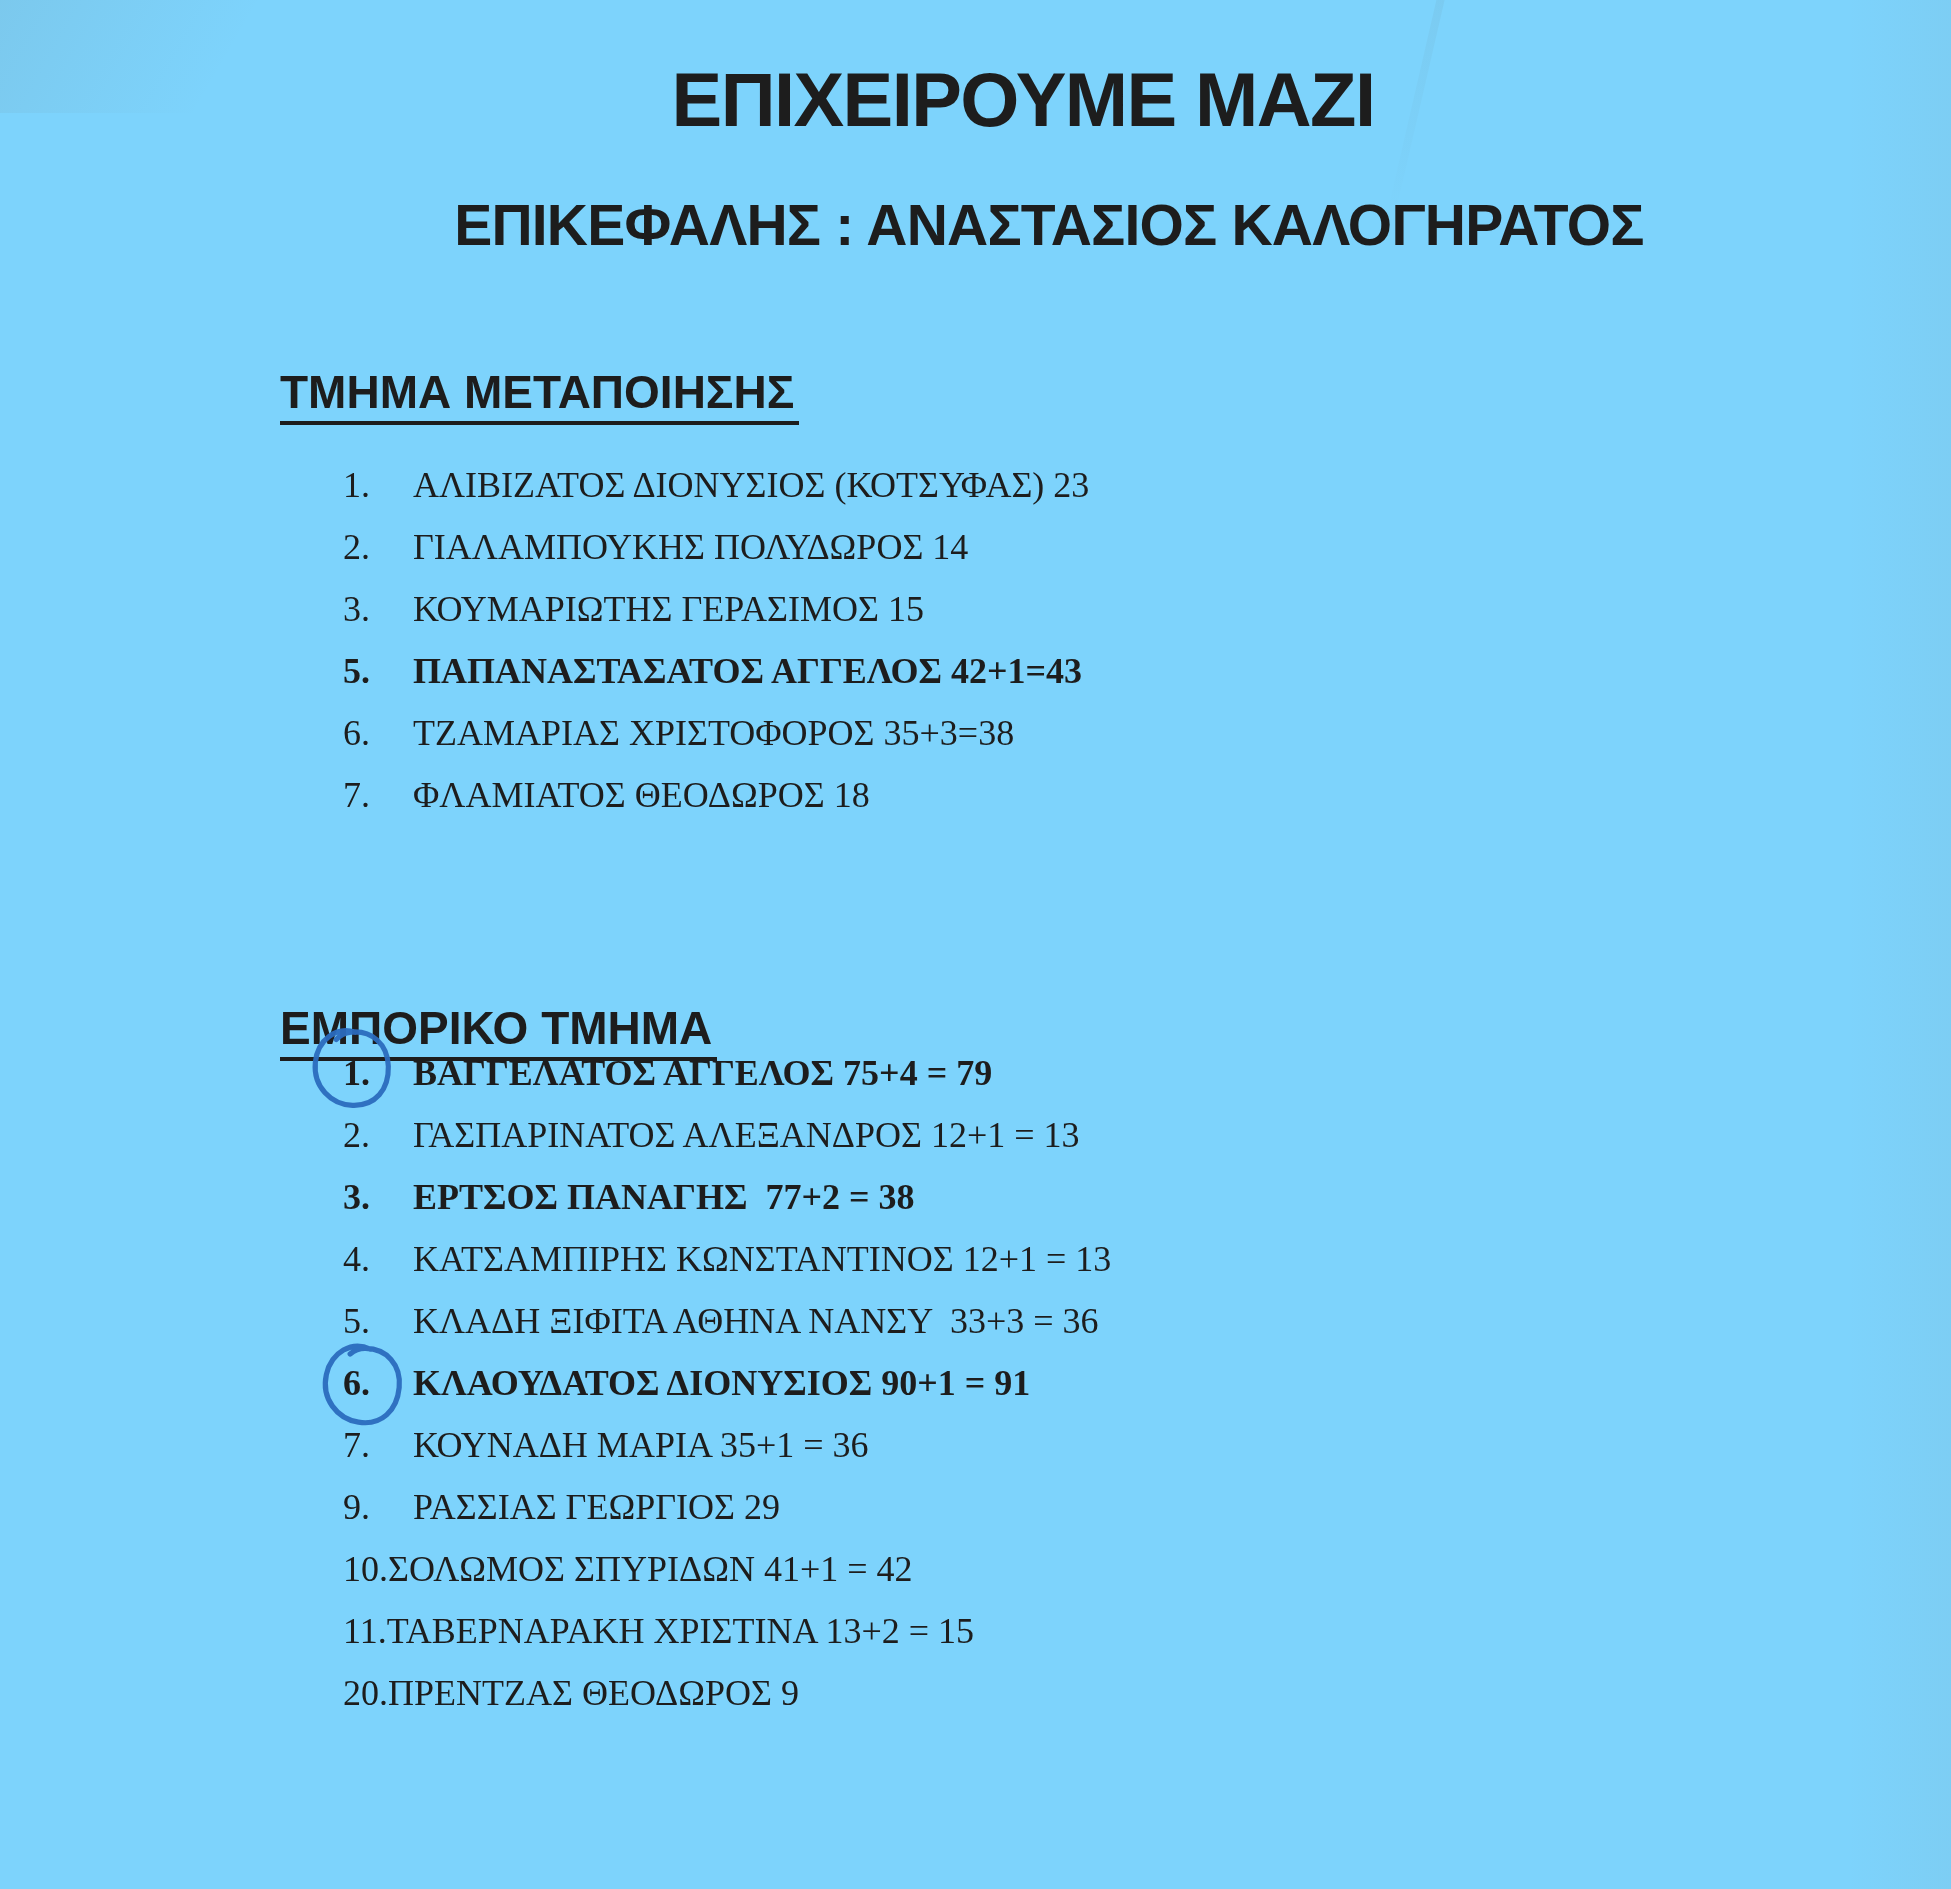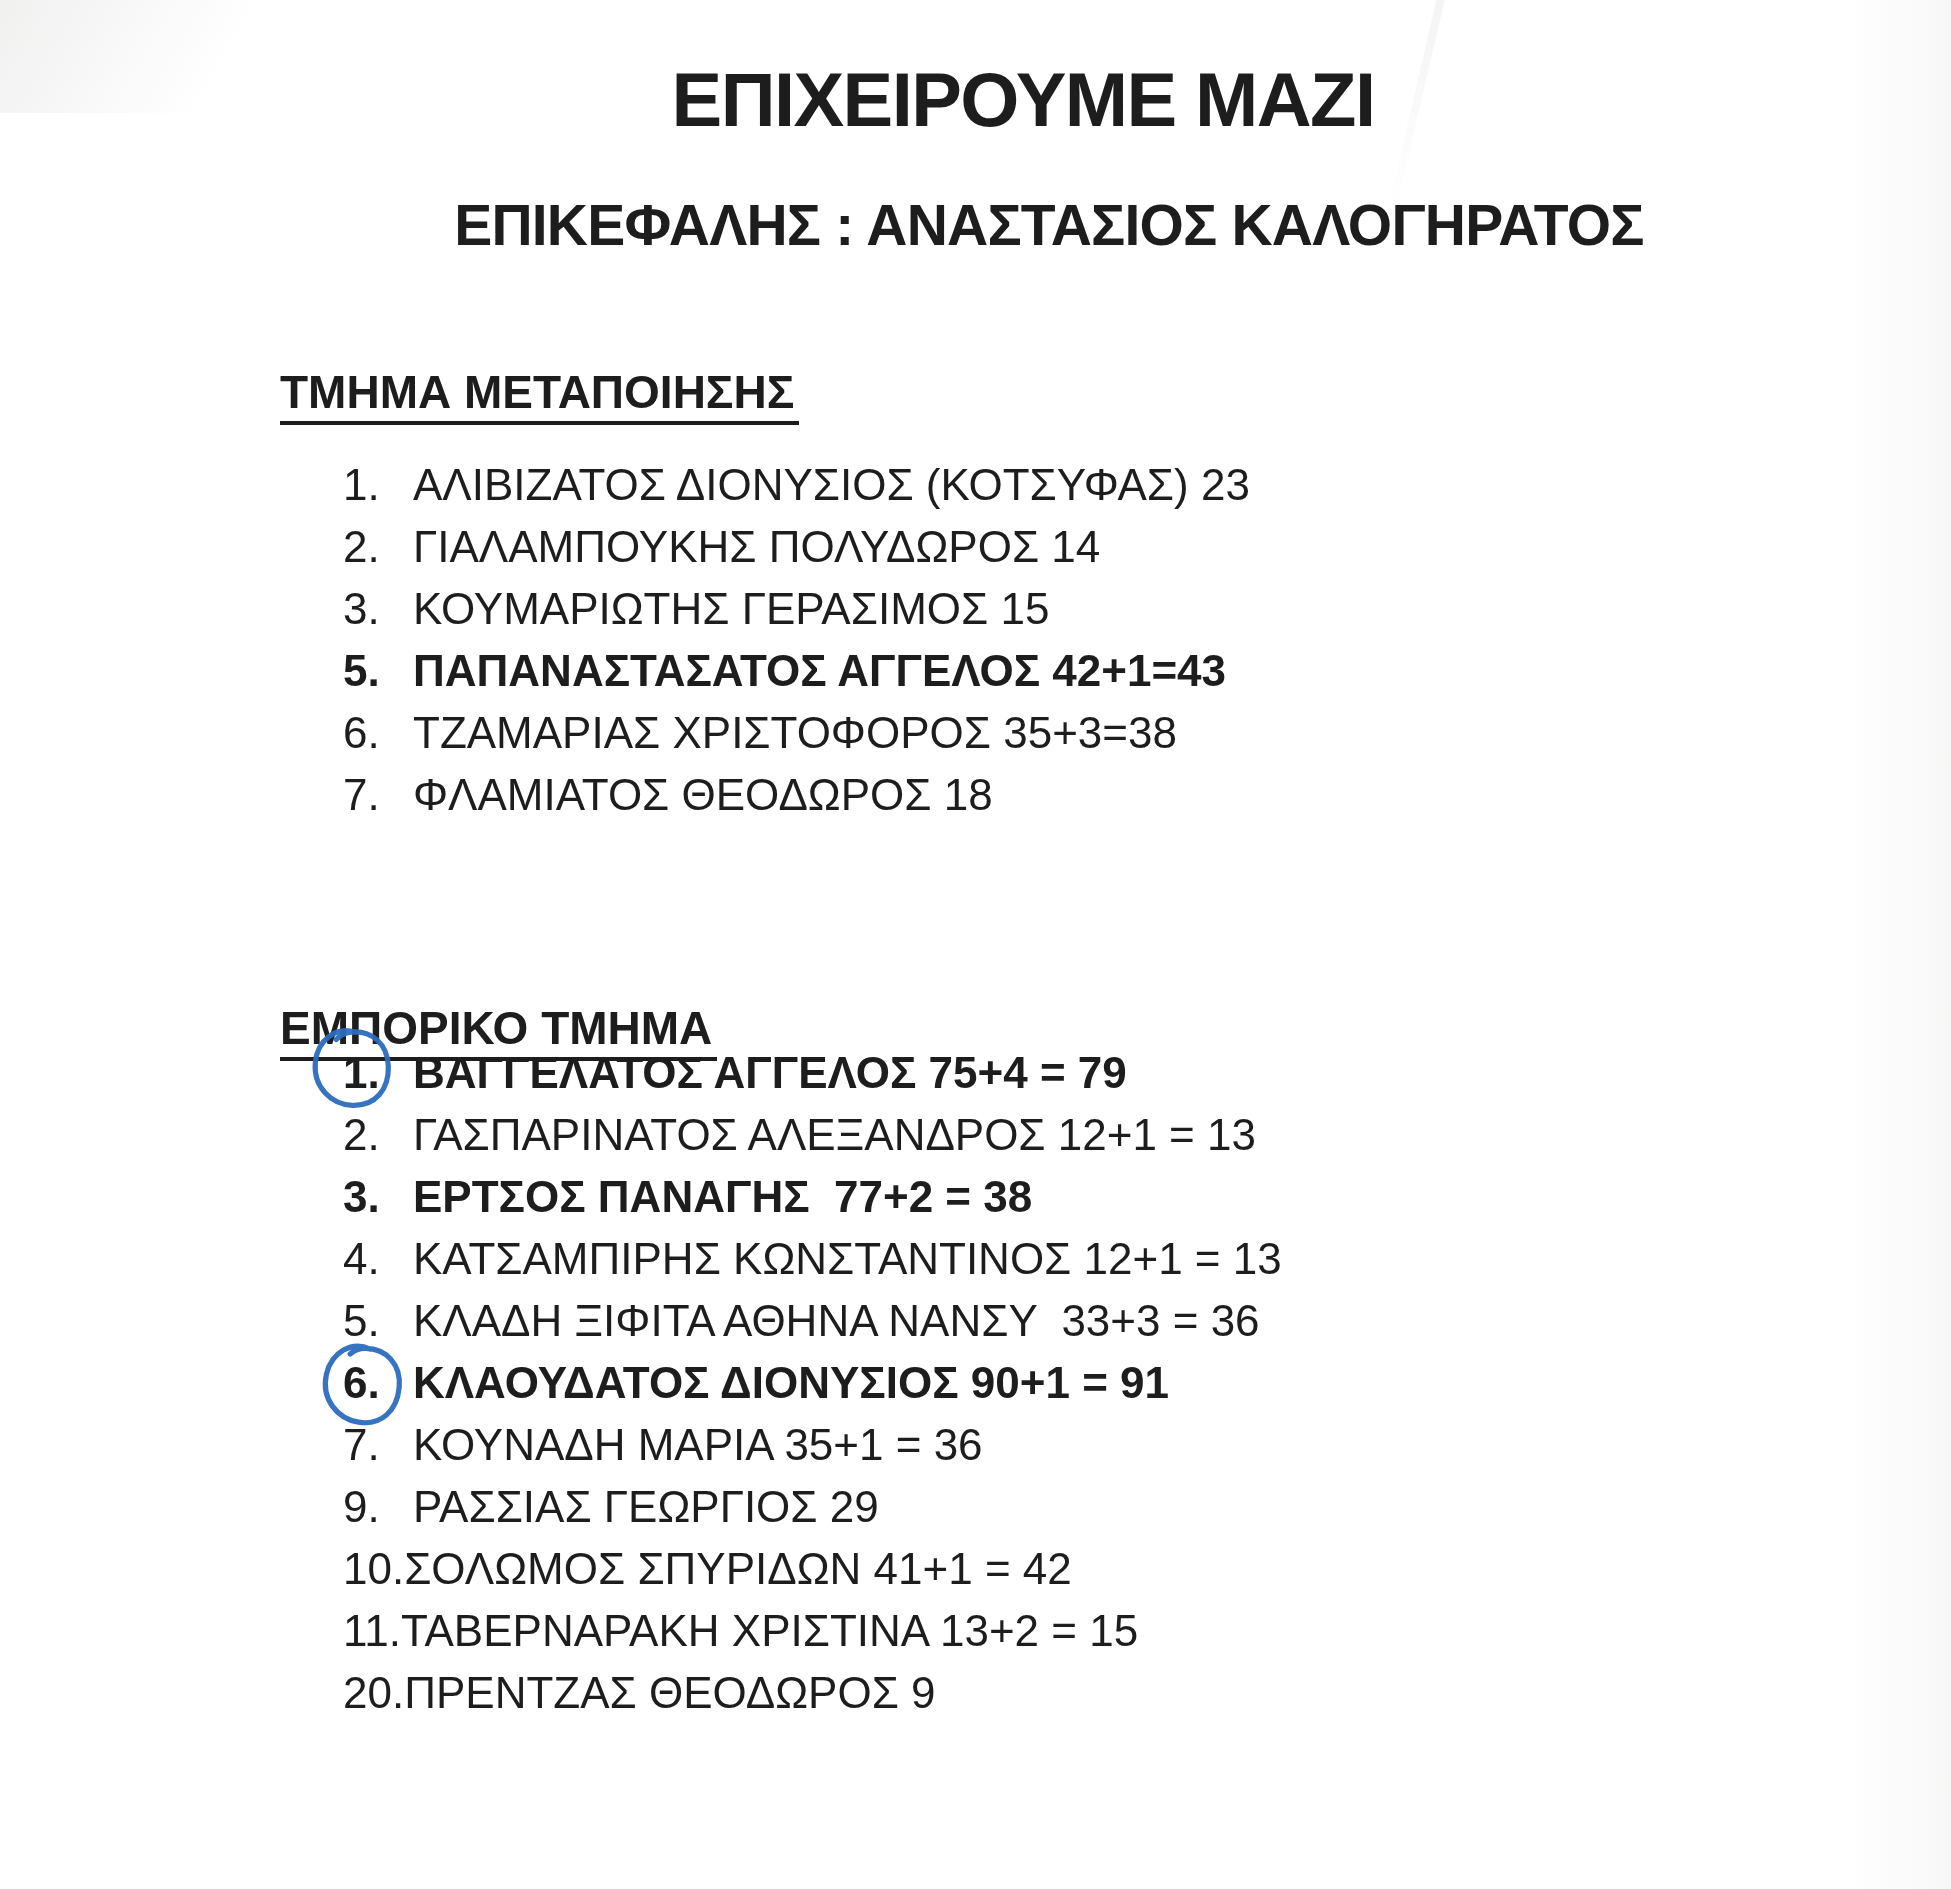--- a/index.html
+++ b/index.html
@@ -1,21 +1,21 @@
 <!DOCTYPE html>
 <html style="font-size:13px"><head>
 <meta charset="utf-8">
 <style>
   html, body { margin:0; padding:0; }
   body { background:#e8e8e6; }
 
   .page {
     position:relative;
     width:1952px; height:1889px;
-    background:#ffffff;
+    background:#7dd3fc;
     font-family:"Liberation Sans", sans-serif;
     color:#1d1d1d;
     overflow:hidden;
   }
 
   
   .shade-tl {
     position:absolute; top:0; left:0; width:373px; height:113px;
     background:linear-gradient(120deg, rgba(110,110,105,0.10), rgba(110,110,105,0) 60%);
   }
@@ -53,22 +53,23 @@
   .h1 { top:369px; }
   .h2 { top:1005px; }
 
   .list { position:absolute; left:343px; }
   .list1 { top:454px; }
   .list2 { top:1042px; }
 
   .row {
     position:relative;
     height:62px; line-height:62px;
-    font-size:44px; font-weight:400;
+    font-size:36px; font-weight:400;
     white-space:pre;
+    font-family:Liberation Serif, serif;
   }
   .row.bold { font-weight:700; }
   .row .num { display:inline-block; width:70px; }
   .row.tight .num { width:auto; }
 
   .pen-circle { position:absolute; pointer-events:none; overflow:visible; }
   .pen-circle path { fill:none; stroke-width:7.2; stroke-linecap:round; opacity:0.95; }
   .pen-c1 { left:-33px; top:-9px; width:91px; height:82px; transform:rotate(-6deg); }
   .pen-c2 { left:-38px; top:-17px; width:92px; height:86px; transform:rotate(2deg); }
   .pen-c3 { left:-25px; top:-18.6px; width:87px; height:103px; transform:rotate(9deg); }

